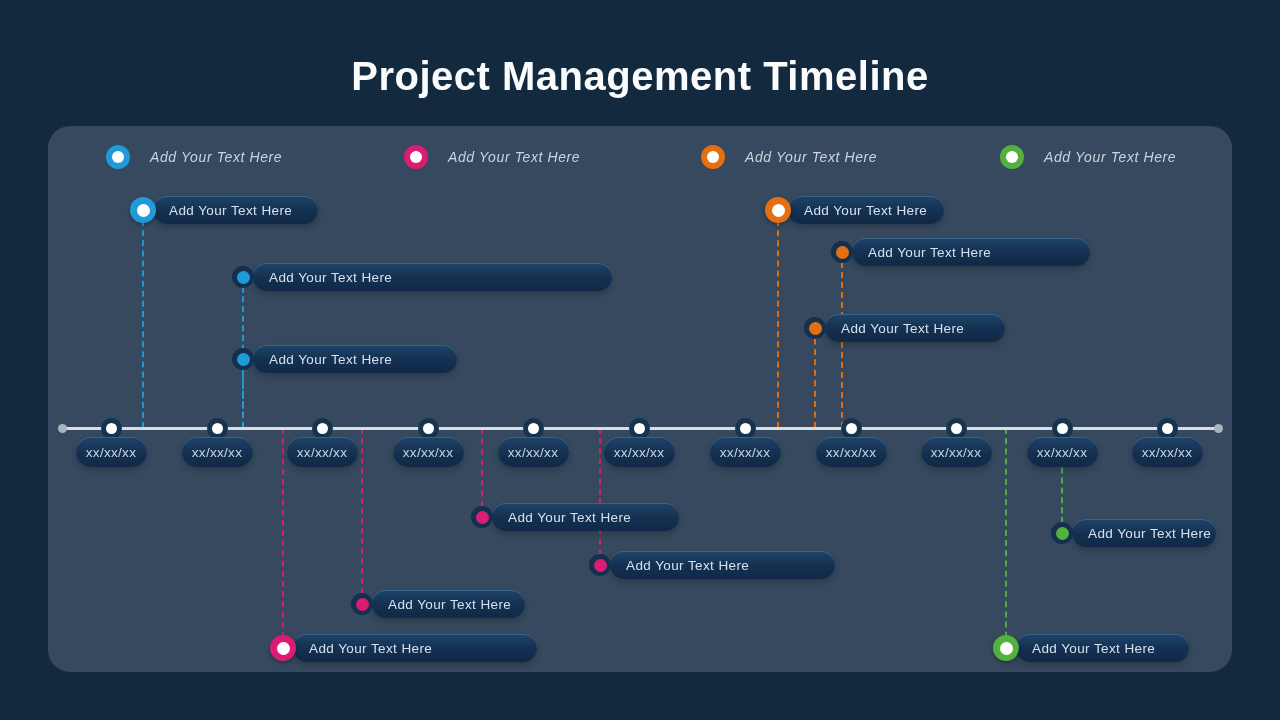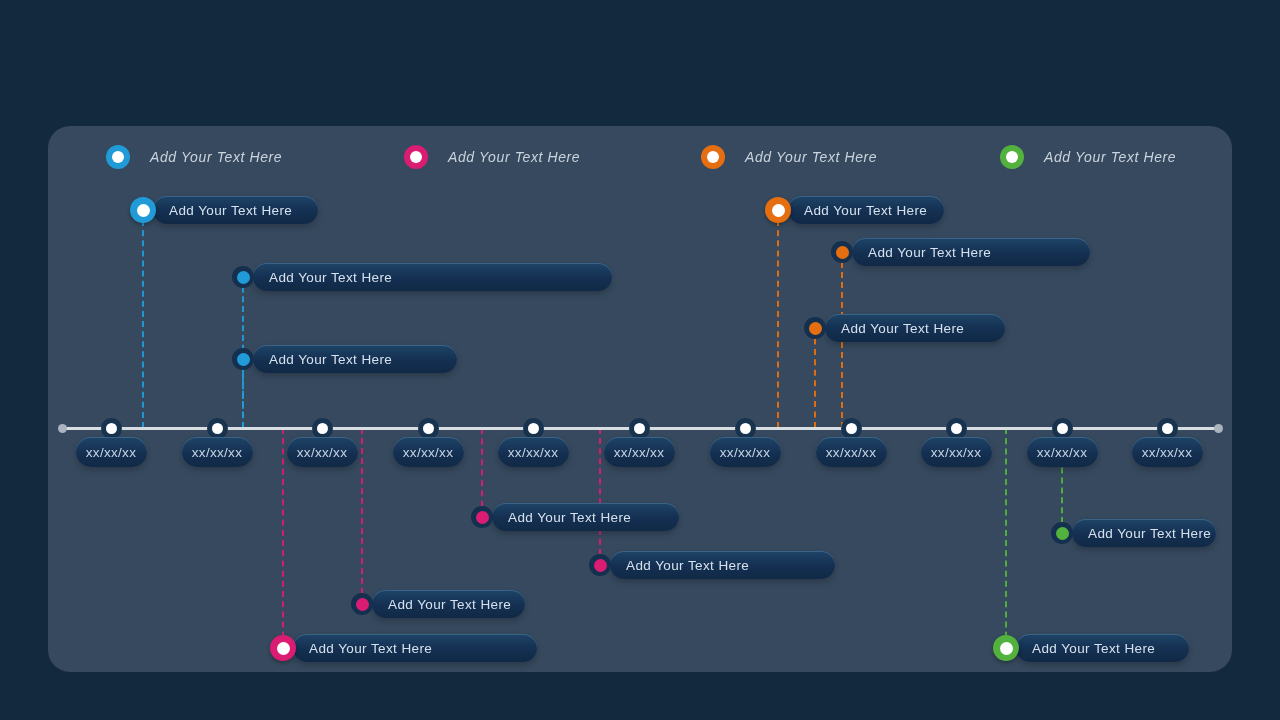--- a/index.html
+++ b/index.html
@@ -73,20 +73,21 @@
   .legend-dot .inner { width:12px; height:12px; border-radius:50%; background:#fff; }
   .legend-label {
     margin-left:20px; font-style:italic; color:#CBD4DE; font-size:14px;
     letter-spacing:.6px; white-space:nowrap;
   }
 </style>
 </head>
 <body>
 
 <div id="stage">
+  <div class="slide-title">Project Management Timeline</div>
   <div class="panel"></div>
   <div class="layer" id="layer-dash">
       <div class="vdash" style="left: 142px; top: 210px; height: 218px; border-left-color: rgb(33, 155, 216);"></div>
       <div class="vdash" style="left: 242px; top: 277px; height: 151px; border-left-color: rgb(33, 155, 216);"></div>
       <div class="vdash" style="left: 242px; top: 359px; height: 69px; border-left-color: rgb(33, 155, 216);"></div>
       <div class="vdash" style="left: 777px; top: 210px; height: 218px; border-left-color: rgb(229, 111, 16);"></div>
       <div class="vdash" style="left: 841px; top: 252px; height: 176px; border-left-color: rgb(229, 111, 16);"></div>
       <div class="vdash" style="left: 814px; top: 328px; height: 100px; border-left-color: rgb(229, 111, 16);"></div>
       <div class="vdash" style="left: 481px; top: 428px; height: 89px; border-left-color: rgb(218, 28, 114);"></div>
       <div class="vdash" style="left: 599px; top: 428px; height: 137px; border-left-color: rgb(218, 28, 114);"></div>

